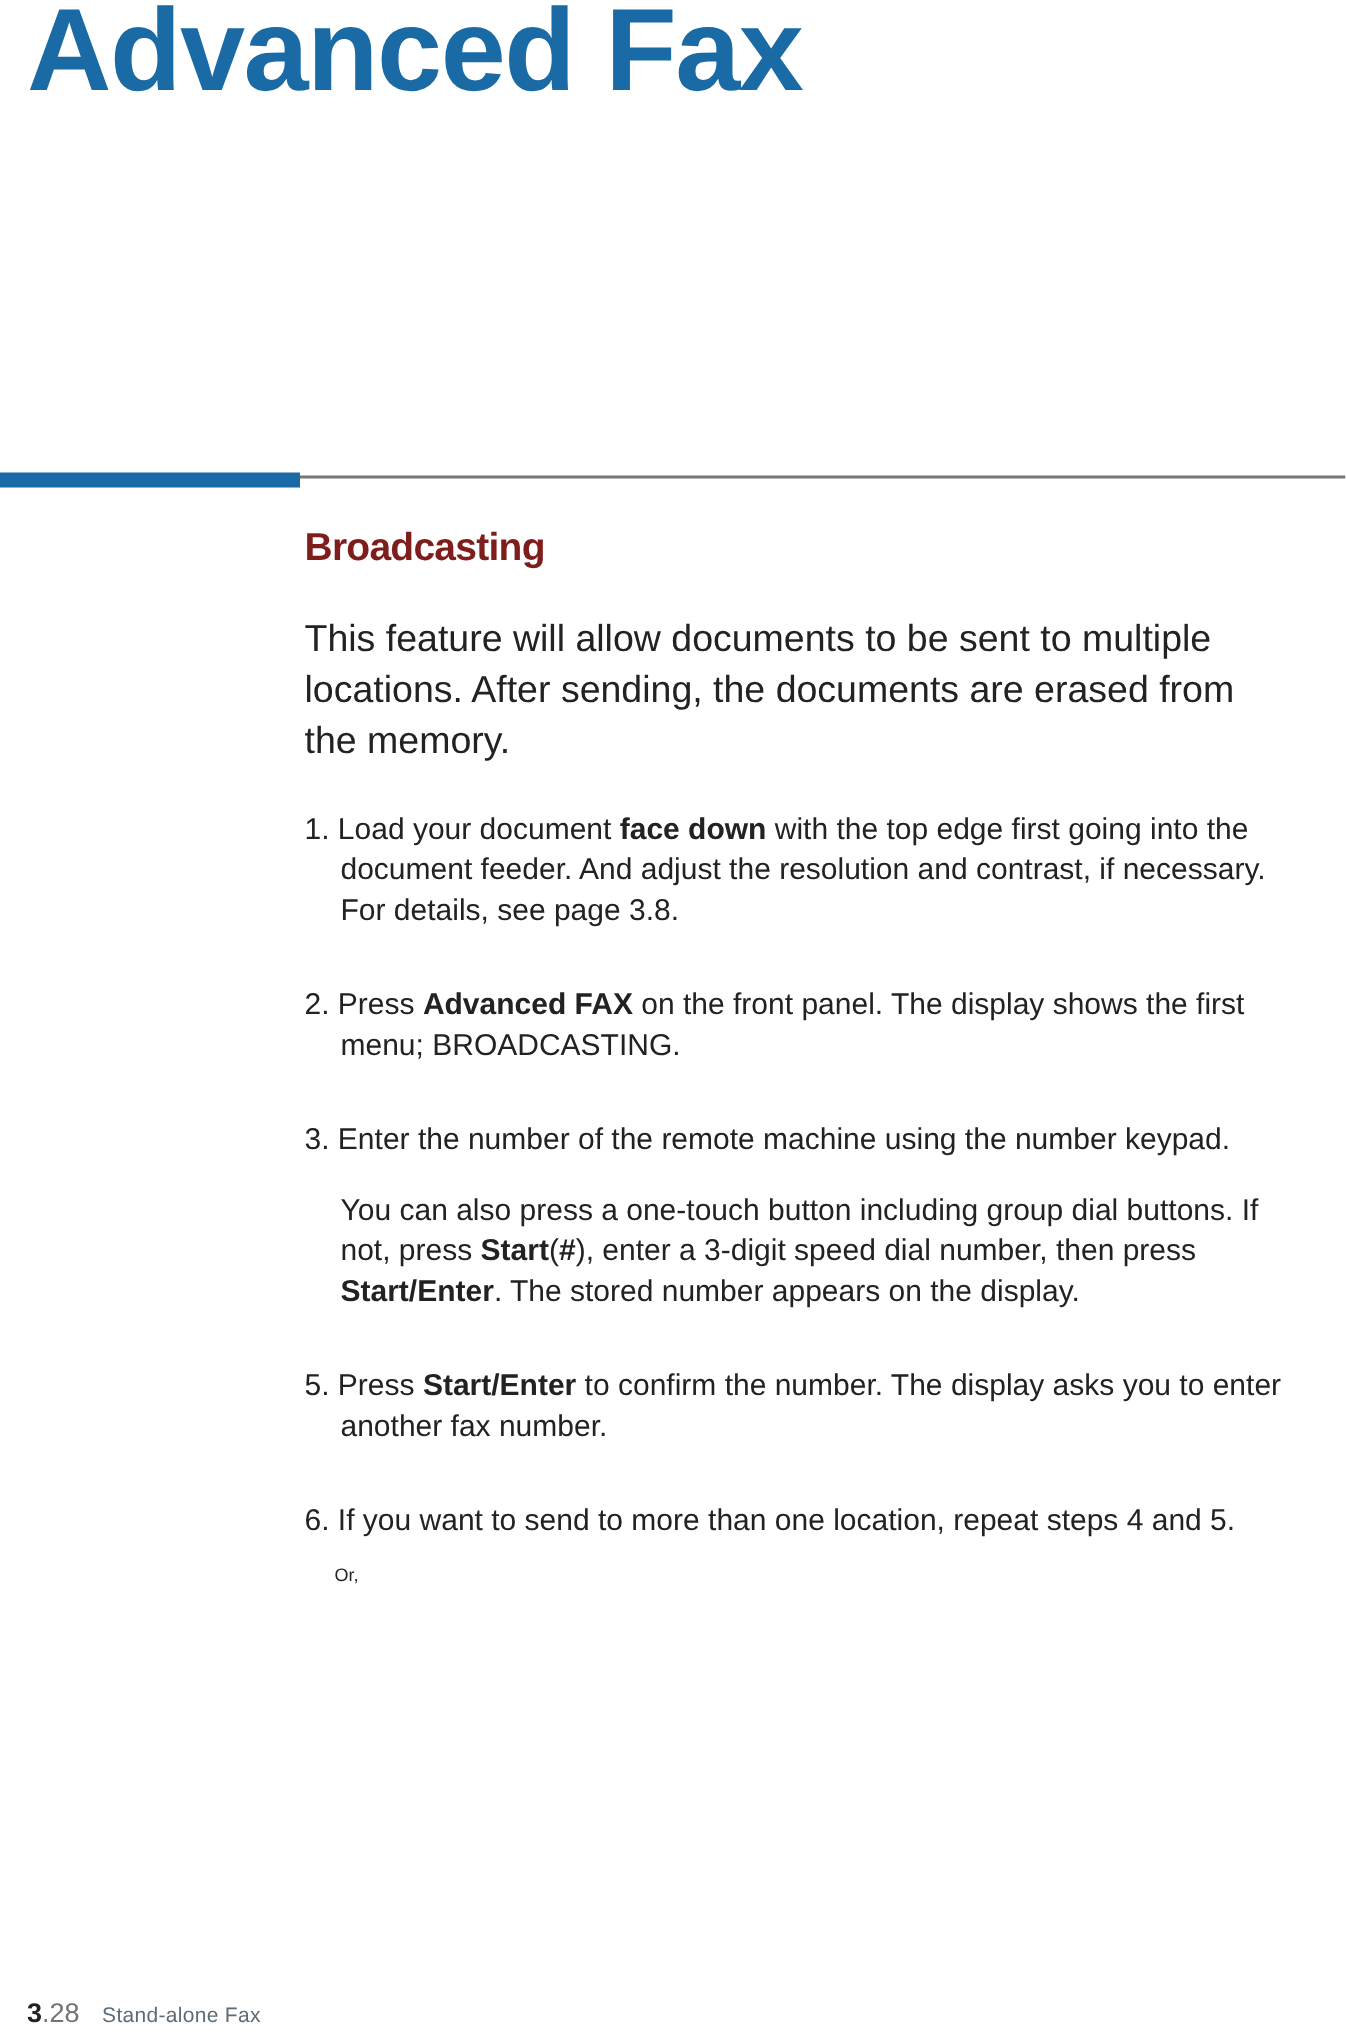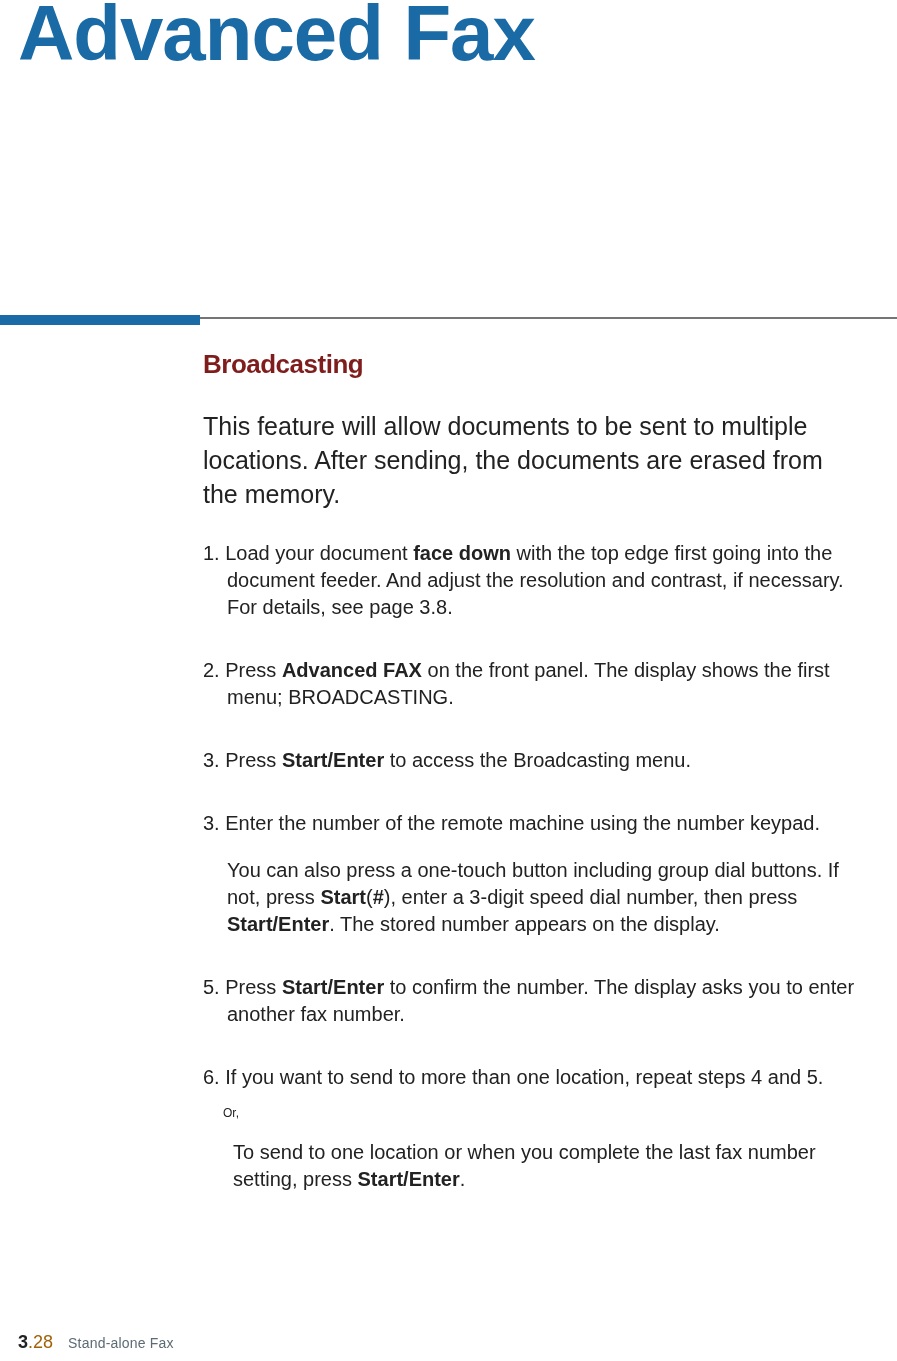--- a/index.html
+++ b/index.html
@@ -115,21 +115,21 @@
     }
     .footer {
       position: absolute;
       bottom: 8px;
       left: 18px;
       font-size: 18px;
       color: #5d6b74;
       font-family: "Arial", sans-serif;
     }
     .footer-pagenum {
-      color: #a16207;
+      color: #737373;
     }
     .footer-pagebold {
       font-weight: bold;
       color: #222;
     }
     .footer-label {
       margin-left: 10px;
       font-size: 14px;
       letter-spacing: 0.2px;
     }
@@ -146,31 +146,29 @@
 
 <div class="content">
   <h2 class="section-heading">Broadcasting</h2>
 
   <p class="intro">This feature will allow documents to be sent to multiple locations. After sending, the documents are erased from the memory.</p>
 
   <p class="step"><span>1. Load your document </span><span class="bold">face down</span><span> with the top edge first going into the document feeder. And adjust the resolution and contrast, if necessary. For details, see page 3.8.</span></p>
 
   <p class="step"><span>2. Press </span><span class="bold">Advanced FAX</span><span> on the front panel. The display shows the first menu; BROADCASTING.</span></p>
 
-  <p class="step"><span>3. Press </span><span class="bold">Start/Enter</span><span> to access the Broadcasting menu.</span></p>
 
   <p class="step" style="margin-bottom:0">3. Enter the number of the remote machine using the number keypad.</p>
   <p class="step-sub"><span>You can also press a one-touch button including group dial buttons. If not, press </span><span class="bold">Start</span><span>(</span><span class="bold">#</span><span>), enter a 3-digit speed dial number, then press </span><span class="bold">Start/Enter</span><span>. The stored number appears on the display.</span></p>
 
   <p class="step"><span>5. Press </span><span class="bold">Start/Enter</span><span> to confirm the number. The display asks you to enter another fax number.</span></p>
 
   <p class="step" style="margin-bottom:0">6. If you want to send to more than one location, repeat steps 4 and 5.</p>
 
 
   <p class="or-line">Or,</p>
 
-  <p class="final-sub"><span>To send to one location or when you complete the last fax number setting, press </span><span class="bold">Start/Enter</span><span>.</span></p>
 </div>
 
 <div class="footer">
   <span class="footer-pagebold">3</span><span class="footer-pagenum">.28</span>
   <span class="footer-label">Stand-alone Fax</span>
 </div>
 
 </body></html>

